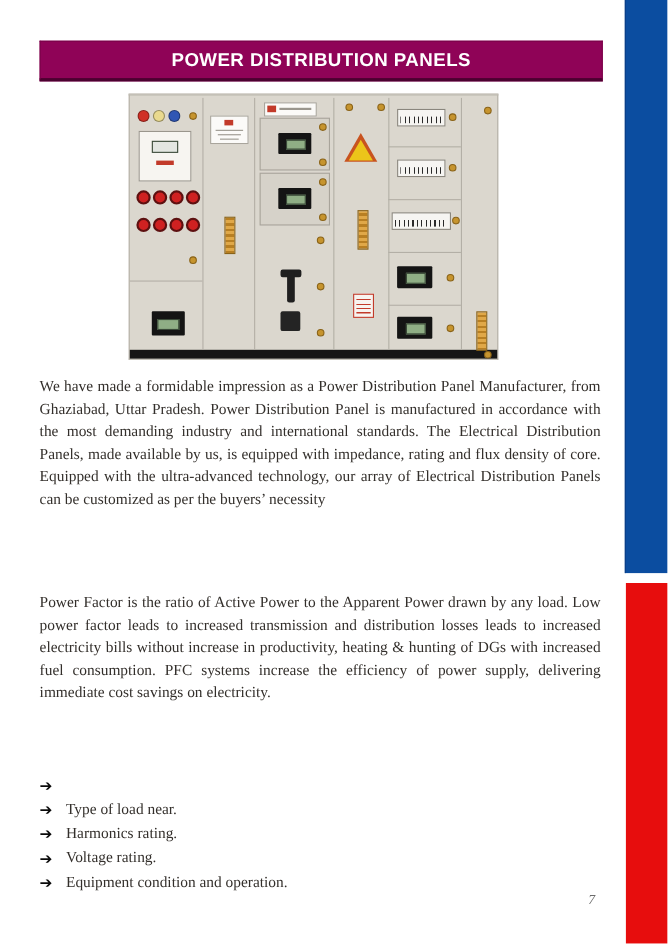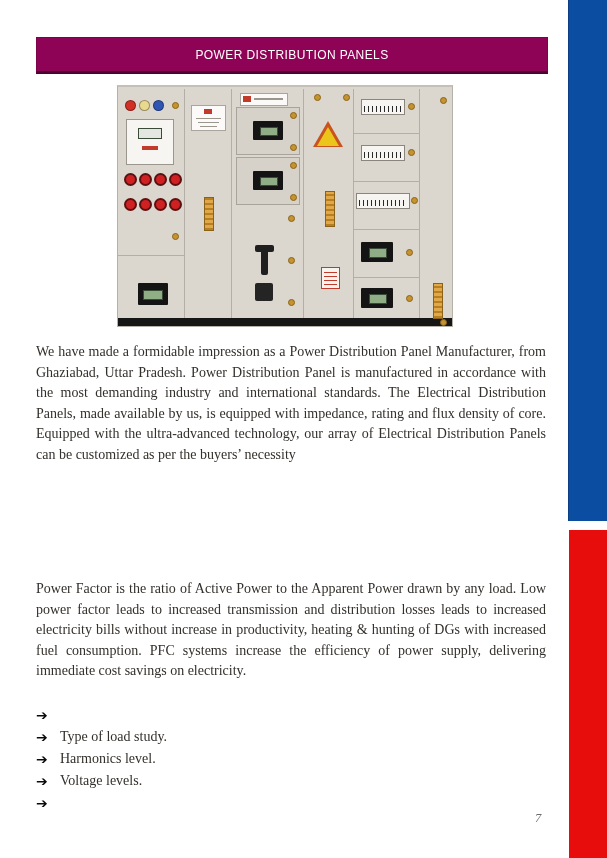--- a/index.html
+++ b/index.html
@@ -6,29 +6,29 @@
   .page{position:relative;width:607px;height:858px;background:#ffffff;overflow:hidden;
         font-family:"Liberation Serif",serif;}
   
   .bar{position:absolute;right:0;width:38px;}
   .bar-blue{top:0;height:521px;background:#0B4DA0;border-left:1px solid #0a3f85;}
   .bar-red{top:530px;height:328px;background:#E70D0D;}
   
   .banner{position:absolute;left:36px;width:510px;height:33px;background:#8F0357;
           border:1px solid #7a0349;border-bottom:3px solid #4c0130;
           display:flex;align-items:center;justify-content:center;}
-  .banner span{color:#ffffff;font-family:"Liberation Sans",sans-serif;font-weight:normal;
-          font-size:12px;letter-spacing:.4px;white-space:nowrap;text-align:center;}
+  .banner span{color:#ffffff;font-family:"Liberation Sans",sans-serif;font-weight:bold;
+          font-size:17px;letter-spacing:.4px;white-space:nowrap;text-align:center;}
   .banner1{top:37px;}
   .banner2{top:488px;}
   
   .body{position:absolute;left:36px;width:510px;margin:0;color:#332F2B;
         font-size:14px;line-height:20.5px;text-align:justify;}
   .para1{top:342px;}
-  .para2{top:539px;margin-top:40px;}
+  .para2{top:539px;}
   .para3{top:641px;}
   .bullets{position:absolute;left:36px;top:705px;width:510px;margin:0;padding:0;list-style:none;}
   .bullets li{display:flex;align-items:flex-start;margin-bottom:2px;color:#332F2B;
         font-size:14px;line-height:20px;}
   .bullets .arrow{width:24px;flex:0 0 24px;font-family:"DejaVu Sans",sans-serif;
         font-weight:bold;font-size:14px;color:#0a0a0a;}
   .pagenum{position:absolute;left:526px;top:811px;width:24px;text-align:center;
         font-style:italic;font-size:12.5px;color:#6b6b6b;}
   
   .photo{position:absolute;left:117px;top:85px;width:336px;height:242px;
@@ -176,30 +176,31 @@
 
 
   <p class="body para2">Power Factor is the ratio of Active Power to the Apparent Power drawn by any load. Low power factor leads to increased transmission and distribution losses leads to increased electricity bills without increase in productivity, heating &amp; hunting of DGs with increased fuel consumption. PFC systems increase the efficiency of power supply, delivering immediate cost savings on electricity.</p>
 
   <ul class="bullets">
     <li>
       <span class="arrow">➔</span>
     </li>
     <li>
       <span class="arrow">➔</span>
-      <span>Type of load study.</span>
-    </li>
-    <li>
-      <span class="arrow">➔</span>
-      <span>Harmonics level.</span>
-    </li>
-    <li>
-      <span class="arrow">➔</span>
-      <span>Voltage levels.</span>
-    </li>
-    <li>
-      <span class="arrow">➔</span>
+      <span>Type of load near.</span>
+    </li>
+    <li>
+      <span class="arrow">➔</span>
+      <span>Harmonics rating.</span>
+    </li>
+    <li>
+      <span class="arrow">➔</span>
+      <span>Voltage rating.</span>
+    </li>
+    <li>
+      <span class="arrow">➔</span>
+      <span>Equipment condition and operation.</span>
     </li>
   </ul>
 
   <div class="pagenum">7</div>
 
 </div>
 
 </body></html>

